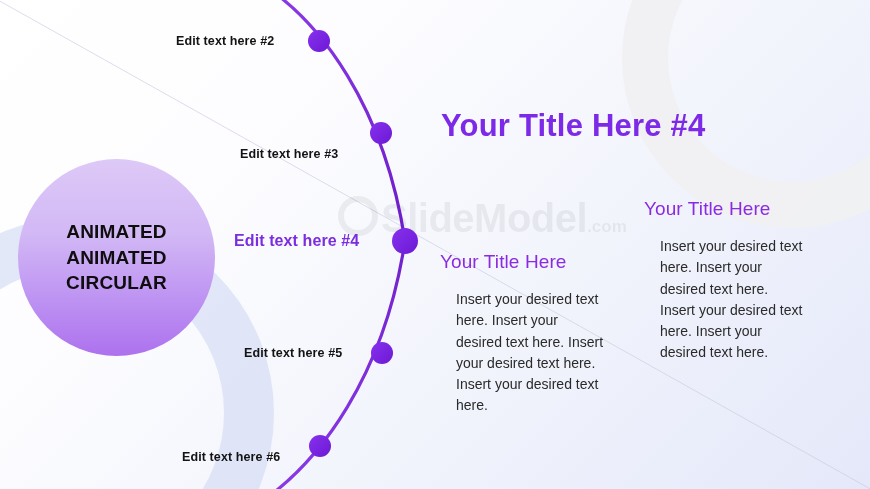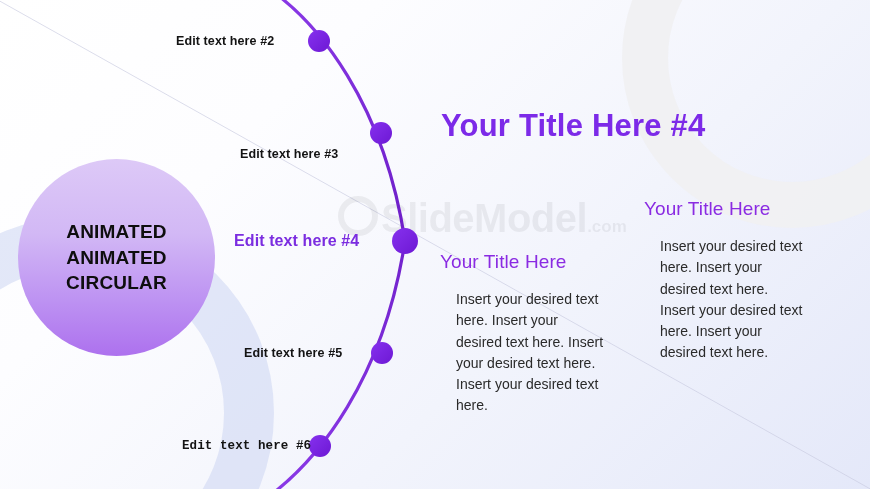--- a/index.html
+++ b/index.html
@@ -185,21 +185,21 @@
       <circle cx="405" cy="241" r="13" fill="url(#nodeGrad)"></circle>
       <circle cx="382" cy="353" r="11" fill="url(#nodeGrad)"></circle>
       <circle cx="320" cy="446" r="11" fill="url(#nodeGrad)"></circle>
     </g>
   </svg>
 
   <div class="tl-label" style="left:176px; top:34px;">Edit text here #2</div>
   <div class="tl-label" style="left:240px; top:127px;margin-top:20px;">Edit text here #3</div>
   <div class="tl-label active" style="left:234px; top:232px;">Edit text here #4</div>
   <div class="tl-label" style="left:244px; top:346px;">Edit text here #5</div>
-  <div class="tl-label" style="left:182px; top:439px;font-family:Liberation Mono, monospace;">Edit text here #6</div>
+  <div class="tl-label" style="left:182px; top:450px;">Edit text here #6</div>
 
   <div id="center-circle">
     <div id="center-circle-text">
       <div>ANIMATED</div>
       <div>ANIMATED</div>
       <div>CIRCULAR</div>
     </div>
   </div>
 
   <div id="main-title">Your Title Here #4</div>

